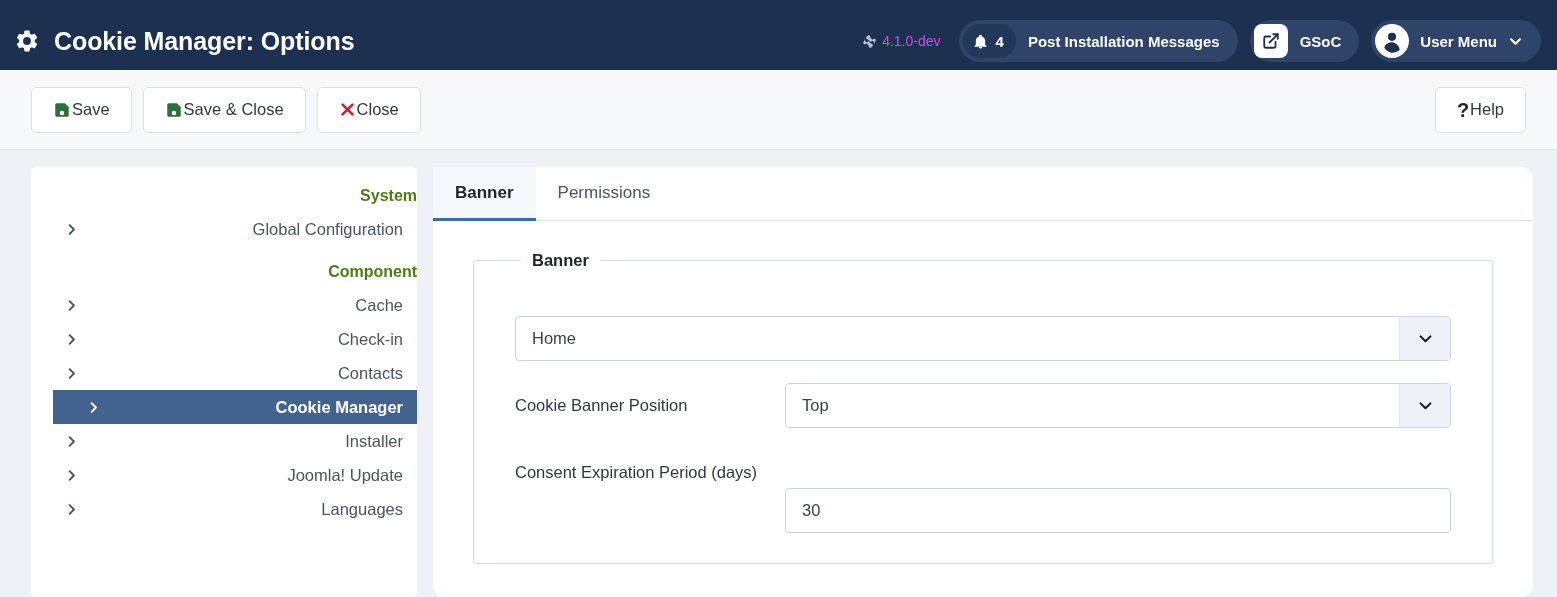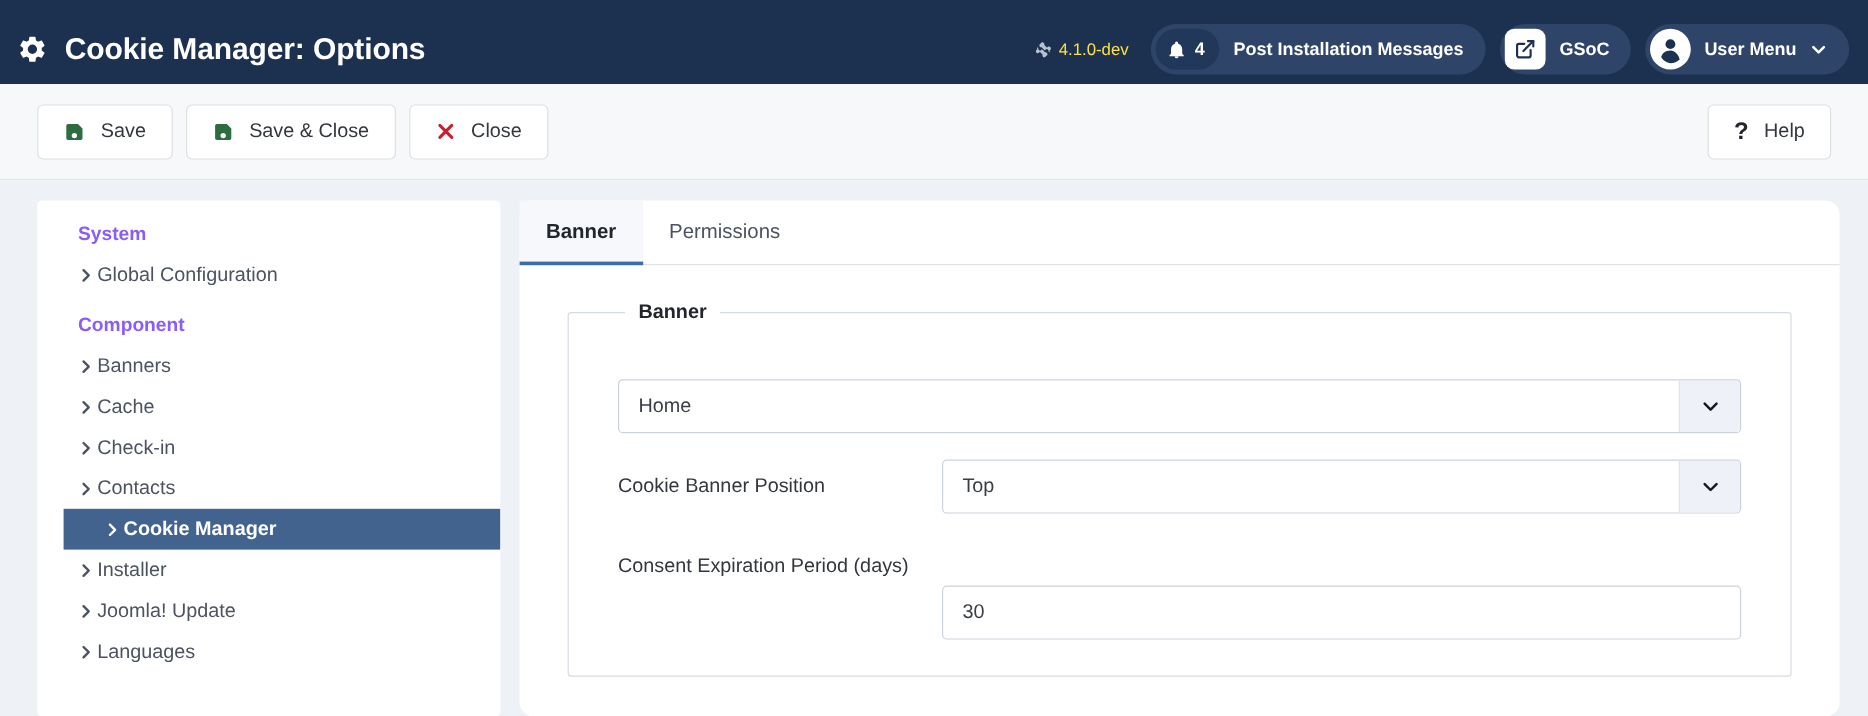--- a/index.html
+++ b/index.html
@@ -46,21 +46,21 @@
   .header-right {
     margin-left: auto;
     display: flex;
     align-items: center;
     gap: 12px;
   }
   .version-chip {
     display: flex;
     align-items: center;
     gap: 5px;
-    color: #fde047;
+    color: #d946ef;
     font-size: 14px;
     margin-right: 6px;
     white-space: nowrap;
   }
   .joomla-mark { width: 15px; height: 15px; display:block; }
 
   .pill {
     display: flex;
     align-items: center;
     height: 42px;
@@ -121,21 +121,21 @@
     background: #f7f8fa;
     border-bottom: 1px solid #e3e6eb;
     display: flex;
     align-items: center;
     padding: 0 31px;
     gap: 11px;
   }
   .tbtn {
     display: flex;
     align-items: center;
-    gap: 13px;
+    gap: 1px;
     height: 46px;
     padding: 0 21px;
     background: #ffffff;
     border: 1px solid #dcdfe4;
     border-radius: 5px;
     font-size: 16.5px;
     color: #33373d;
     cursor: pointer;
     font-family: "Liberation Sans", sans-serif;
     white-space: nowrap;
@@ -166,35 +166,37 @@
     width: 386px;
     flex: 0 0 386px;
     background: #ffffff;
     border-radius: 4px;
     padding: 20px 0 0 0;
     overflow: hidden;
   }
   .side-head {
     font-size: 16px;
     font-weight: 700;
-    color: #8b5cf6;
+    color: #4d7c0f;
     padding: 0 0 0 34px;
     margin-bottom: 7px;
+    text-align: right;
   }
   .side-head.second { margin-top: 17px; }
   .side-item {
     display: flex;
     align-items: center;
-    gap: 3px;
+    gap: 14px;
     height: 34px;
     padding: 0 14px 0 34px;
     color: #4c5360;
     font-size: 16.5px;
     cursor: pointer;
     white-space: nowrap;
+    justify-content: space-between;
   }
   .side-item.active {
     background: #43638f;
     color: #ffffff;
     font-weight: 700;
     margin-left: 22px;
   }
   .chev { width: 13px; height: 13px; display: block; flex: 0 0 auto; }
 
   
@@ -407,28 +409,20 @@
       <span>
         <svg class="chev" viewBox="0 0 24 24" fill="none" stroke="currentColor" stroke-width="3.6" stroke-linecap="round" stroke-linejoin="round">
             <path d="M8.5 4L16.5 12L8.5 20"></path>
           </svg>
       </span>
       <span>Global Configuration</span>
     </div>
 
     <div class="side-head second">Component</div>
 
-    <div class="side-item">
-      <span>
-        <svg class="chev" viewBox="0 0 24 24" fill="none" stroke="currentColor" stroke-width="3.6" stroke-linecap="round" stroke-linejoin="round">
-            <path d="M8.5 4L16.5 12L8.5 20"></path>
-          </svg>
-      </span>
-      <span>Banners</span>
-    </div>
     <div class="side-item">
       <span>
         <svg class="chev" viewBox="0 0 24 24" fill="none" stroke="currentColor" stroke-width="3.6" stroke-linecap="round" stroke-linejoin="round">
             <path d="M8.5 4L16.5 12L8.5 20"></path>
           </svg>
       </span>
       <span>Cache</span>
     </div>
     <div class="side-item">
       <span>

